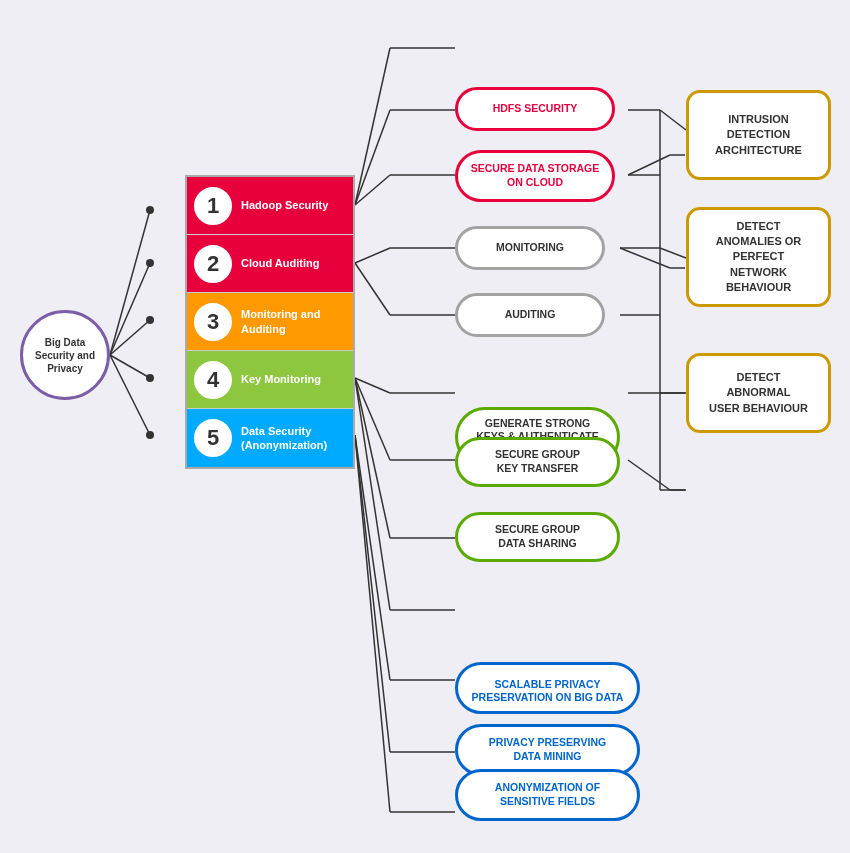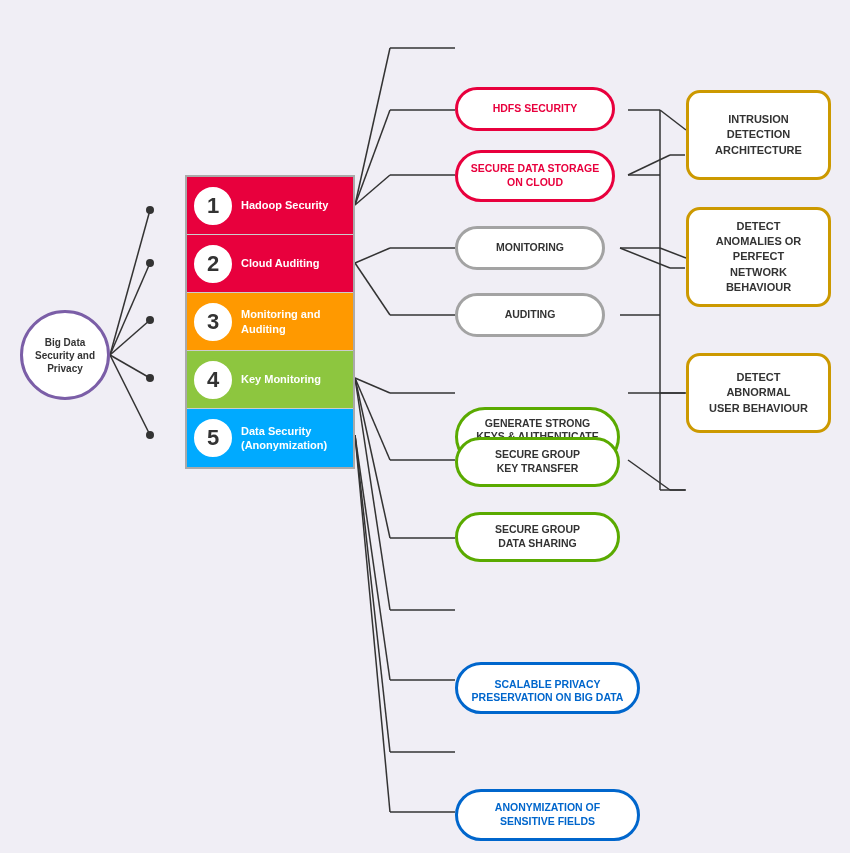--- a/index.html
+++ b/index.html
@@ -287,21 +287,24 @@
   <div class="oval oval-green" style="left:455px; top:437px; width:165px; min-height:50px;">
     <span>SECURE GROUP<br>KEY TRANSFER</span>
   </div>
   <div class="oval oval-green" style="left:455px; top:512px; width:165px; min-height:50px;">
     <span>SECURE GROUP<br>DATA SHARING</span>
   </div>
 
   <div class="oval oval-blue" style="left:455px; top:662px; width:185px; min-height:52px;align-items:flex-end;">
     <span>SCALABLE PRIVACY<br>PRESERVATION ON BIG DATA</span>
   </div>
-  <div class="oval oval-blue" style="left:455px; top:789px; width:185px; min-height:52px;">
+  <div class="oval oval-blue" style="left:455px; top:724px; width:185px; min-height:52px;">
+    <span>PRIVACY PRESERVING<br>DATA MINING</span>
+  </div>
+  <div class="oval oval-blue" style="left:455px; top:769px; width:185px; min-height:52px;">
     <span>ANONYMIZATION OF<br>SENSITIVE FIELDS</span>
   </div>
 
   <div class="rect-yellow" style="left:686px; top:90px; width:145px; min-height:90px;">
     <span>INTRUSION<br>DETECTION<br>ARCHITECTURE</span>
   </div>
   <div class="rect-yellow" style="left:686px; top:207px; width:145px; min-height:100px;">
     <span>DETECT<br>ANOMALIES OR<br>PERFECT<br>NETWORK<br>BEHAVIOUR</span>
   </div>
   <div class="rect-yellow" style="left:686px; top:353px; width:145px; min-height:80px;">

